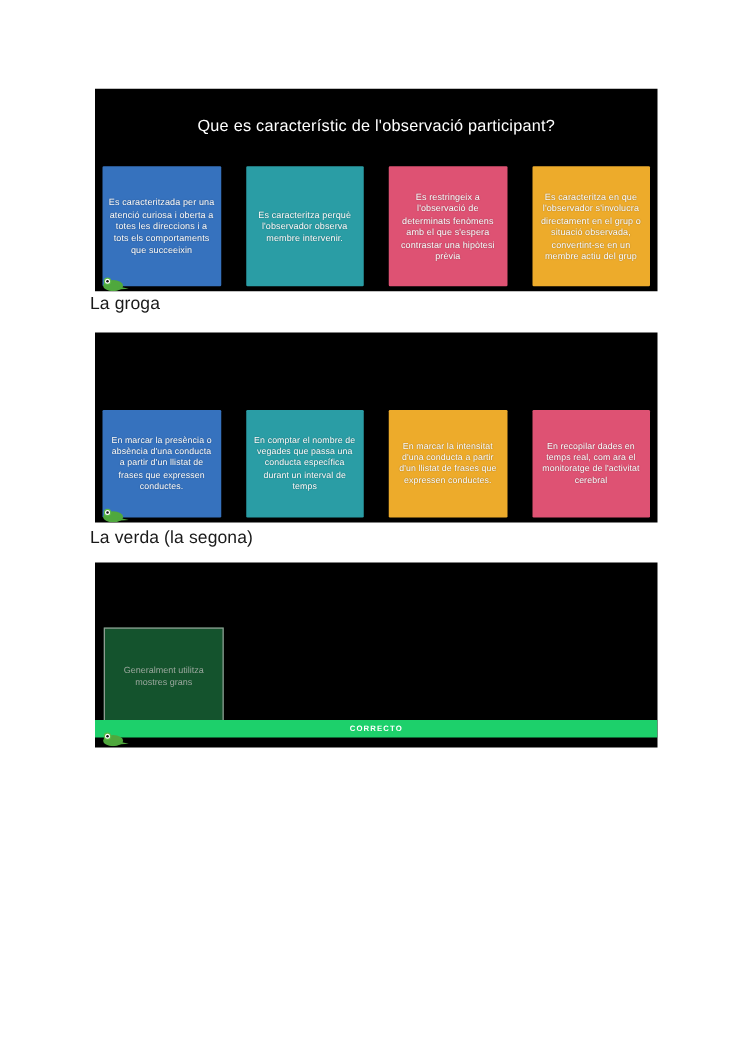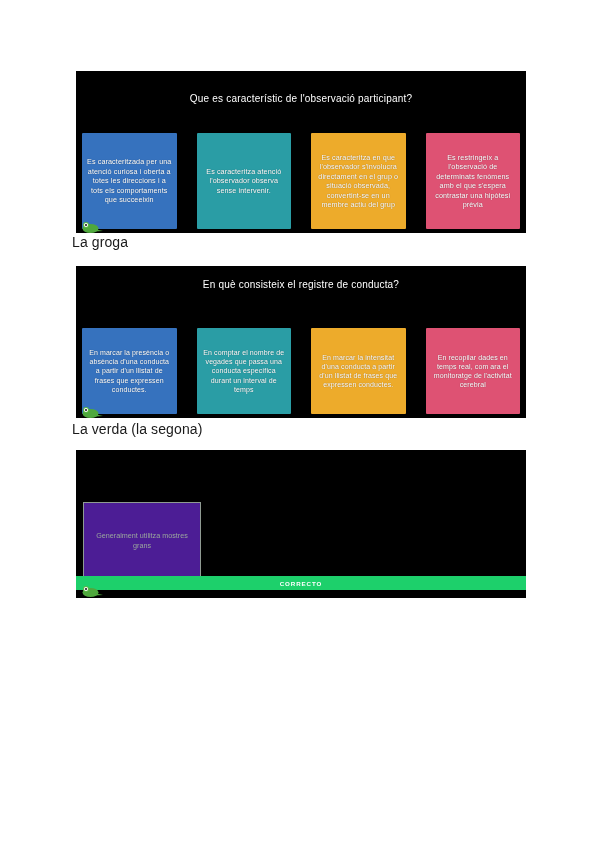--- a/index.html
+++ b/index.html
@@ -32,21 +32,21 @@
   .quiz-block.b1 { left: 76px; top: 71px;  width: 450px; height: 162px; }
   .quiz-block.b2 { left: 76px; top: 266px; width: 450px; height: 152px; }
   .quiz-block.b3 { left: 76px; top: 450px; width: 450px; height: 148px; }
 
   .question-text {
     position: absolute;
     left: 0;
     right: 0;
     text-align: center;
     color: #ffffff;
-    font-size: 10px;
+    font-size: 13px;
     font-weight: 500;
     letter-spacing: 0.2px;
     line-height: 1.2;
     text-shadow: 0 0 1px rgba(0,0,0,0.9);
   }
   .b1 .question-text { top: 22px; }
   .b2 .question-text { top: 13px; }
   .b3 .question-text { top: 15px; font-size: 8px; color: #e8e8e8; }
 
   
@@ -82,23 +82,23 @@
   .answer-card.yellow { background: #edab2b; }
   .answer-card.pink   { background: #de5273; }
 
   .b2 .answer-card { font-size: 7px; }
 
   
   .answers-single {
     position: absolute;
     left: 7px;
     top: 52px;
-    width: 118px;
+    width: 96px;
     height: 78px;
-    background: #4c1d95;
+    background: #14532d;
     border: 1px solid #8f9b92;
     box-sizing: border-box;
     display: flex;
     align-items: center;
     justify-content: center;
     text-align: center;
     padding: 4px 6px;
     color: #9aa79d;
     font-size: 7.2px;
     line-height: 1.35;
@@ -149,40 +149,39 @@
 </head>
 <body>
 
 <div class="page">
 
   <div class="quiz-block b1">
     <div class="question-text">Que es característic de l'observació participant?</div>
 
     <div class="answers">
       <div class="answer-card blue">Es caracteritzada per una atenció curiosa i oberta a totes les direccions i a tots els comportaments que succeeixin</div>
-      <div class="answer-card teal">Es caracteritza atenció l'observador observa sense intervenir.</div>
+      <div class="answer-card teal">Es caracteritza perquè l'observador observa membre intervenir.</div>
+      <div class="answer-card pink">Es restringeix a l'observació de determinats fenòmens amb el que s'espera contrastar una hipòtesi prèvia</div>
       <div class="answer-card yellow">Es caracteritza en que l'observador s'involucra directament en el grup o situació observada, convertint-se en un membre actiu del grup</div>
-      <div class="answer-card pink">Es restringeix a l'observació de determinats fenòmens amb el que s'espera contrastar una hipòtesi prèvia</div>
     </div>
 
     <div class="frog">
       <svg viewBox="0 0 44 24" xmlns="http://www.w3.org/2000/svg">
         <ellipse cx="17" cy="15" rx="16" ry="9" fill="#4fa83d"></ellipse>
         <ellipse cx="8" cy="8" rx="6" ry="6" fill="#5cb946"></ellipse>
         <circle cx="8" cy="8" r="4" fill="#ffffff"></circle>
         <circle cx="8" cy="8" r="2" fill="#111111"></circle>
         <path d="M24 16 L42 20 L24 21 Z" fill="#4fa83d"></path>
       </svg>
     </div>
   </div>
 
   <div class="caption c1">La groga</div>
 
   <div class="quiz-block b2">
-    <div class="question-text">En què consisteix el registre de conducta?</div>
 
     <div class="answers">
       <div class="answer-card blue">En marcar la presència o absència d'una conducta a partir d'un llistat de frases que expressen conductes.</div>
       <div class="answer-card teal">En comptar el nombre de vegades que passa una conducta específica durant un interval de temps</div>
       <div class="answer-card yellow">En marcar la intensitat d'una conducta a partir d'un llistat de frases que expressen conductes.</div>
       <div class="answer-card pink">En recopilar dades en temps real, com ara el monitoratge de l'activitat cerebral</div>
     </div>
 
     <div class="frog">
       <svg viewBox="0 0 44 24" xmlns="http://www.w3.org/2000/svg">

